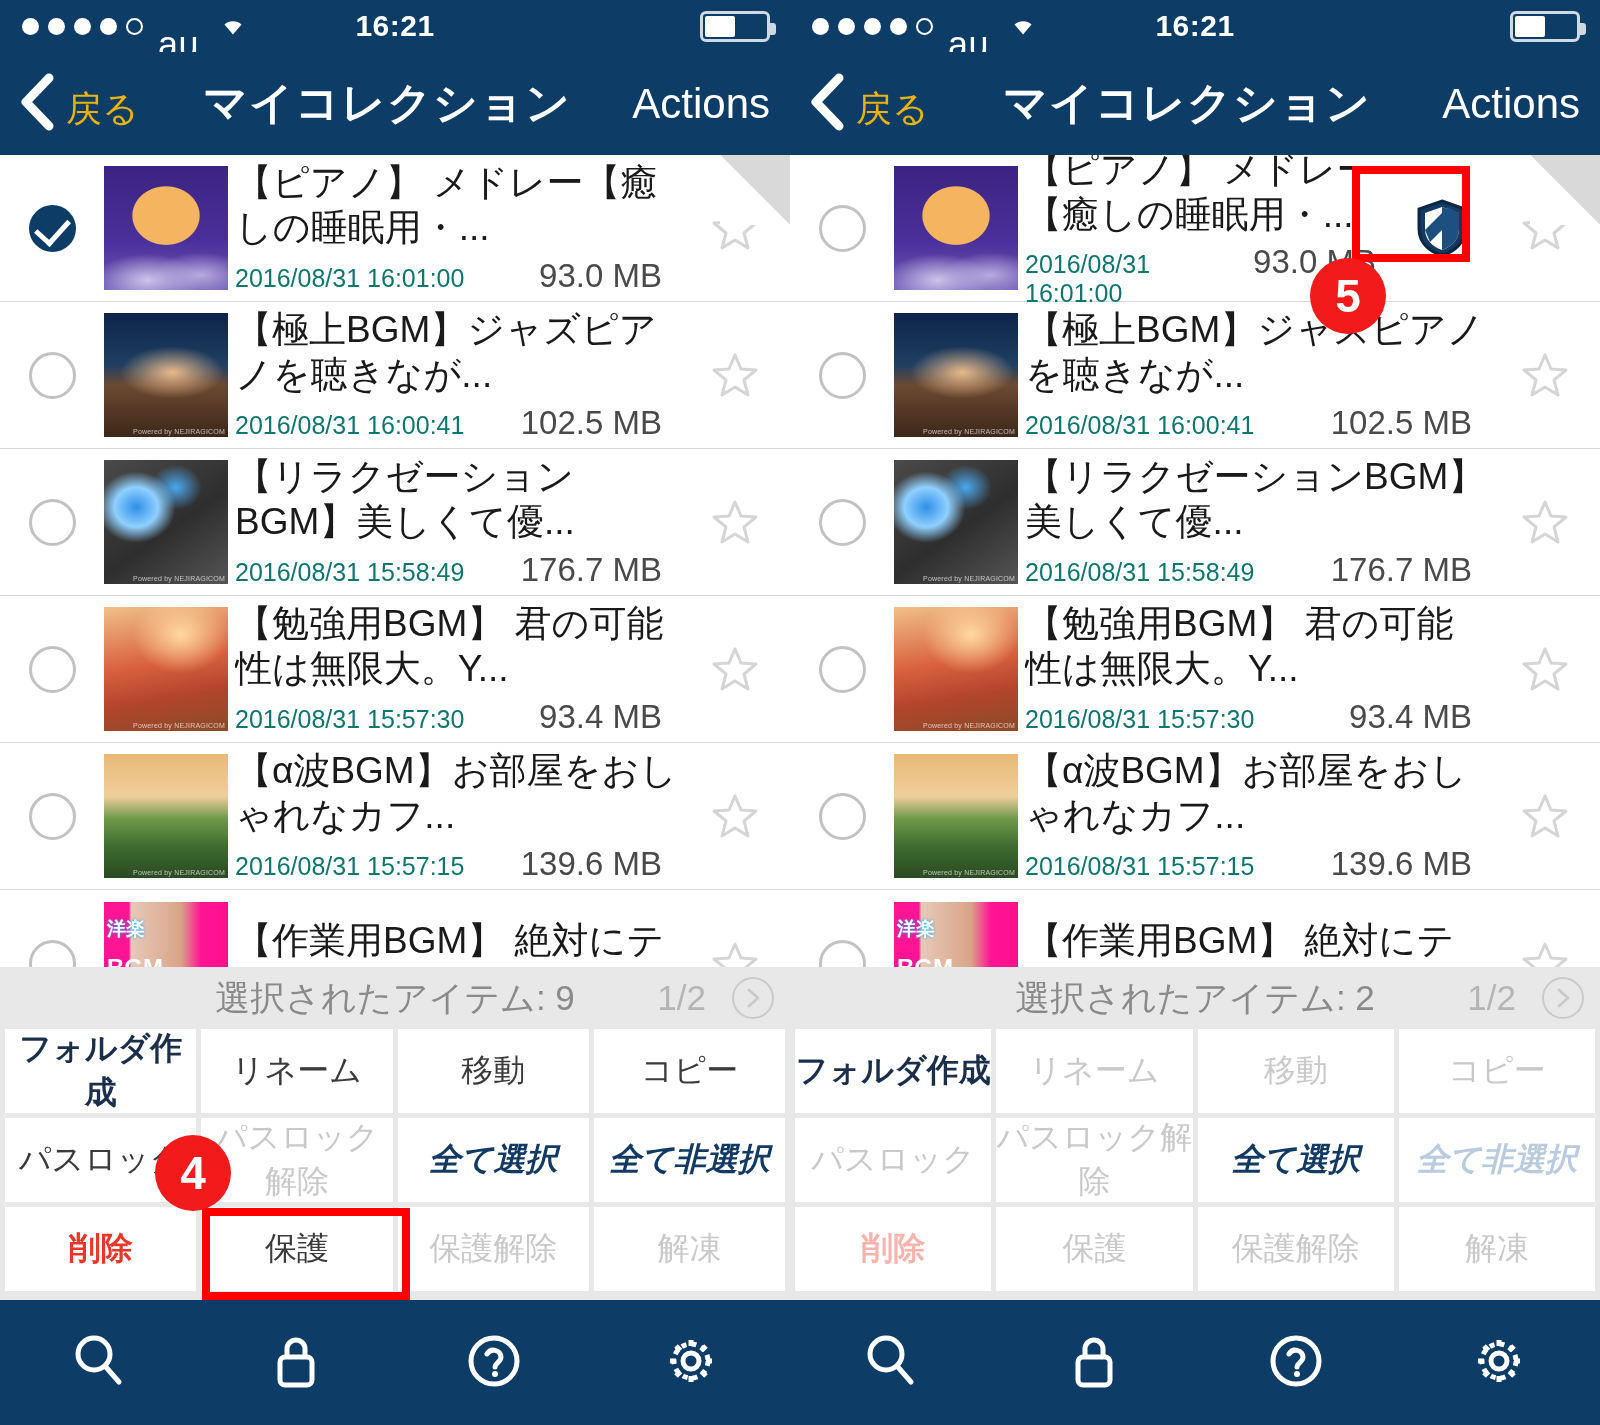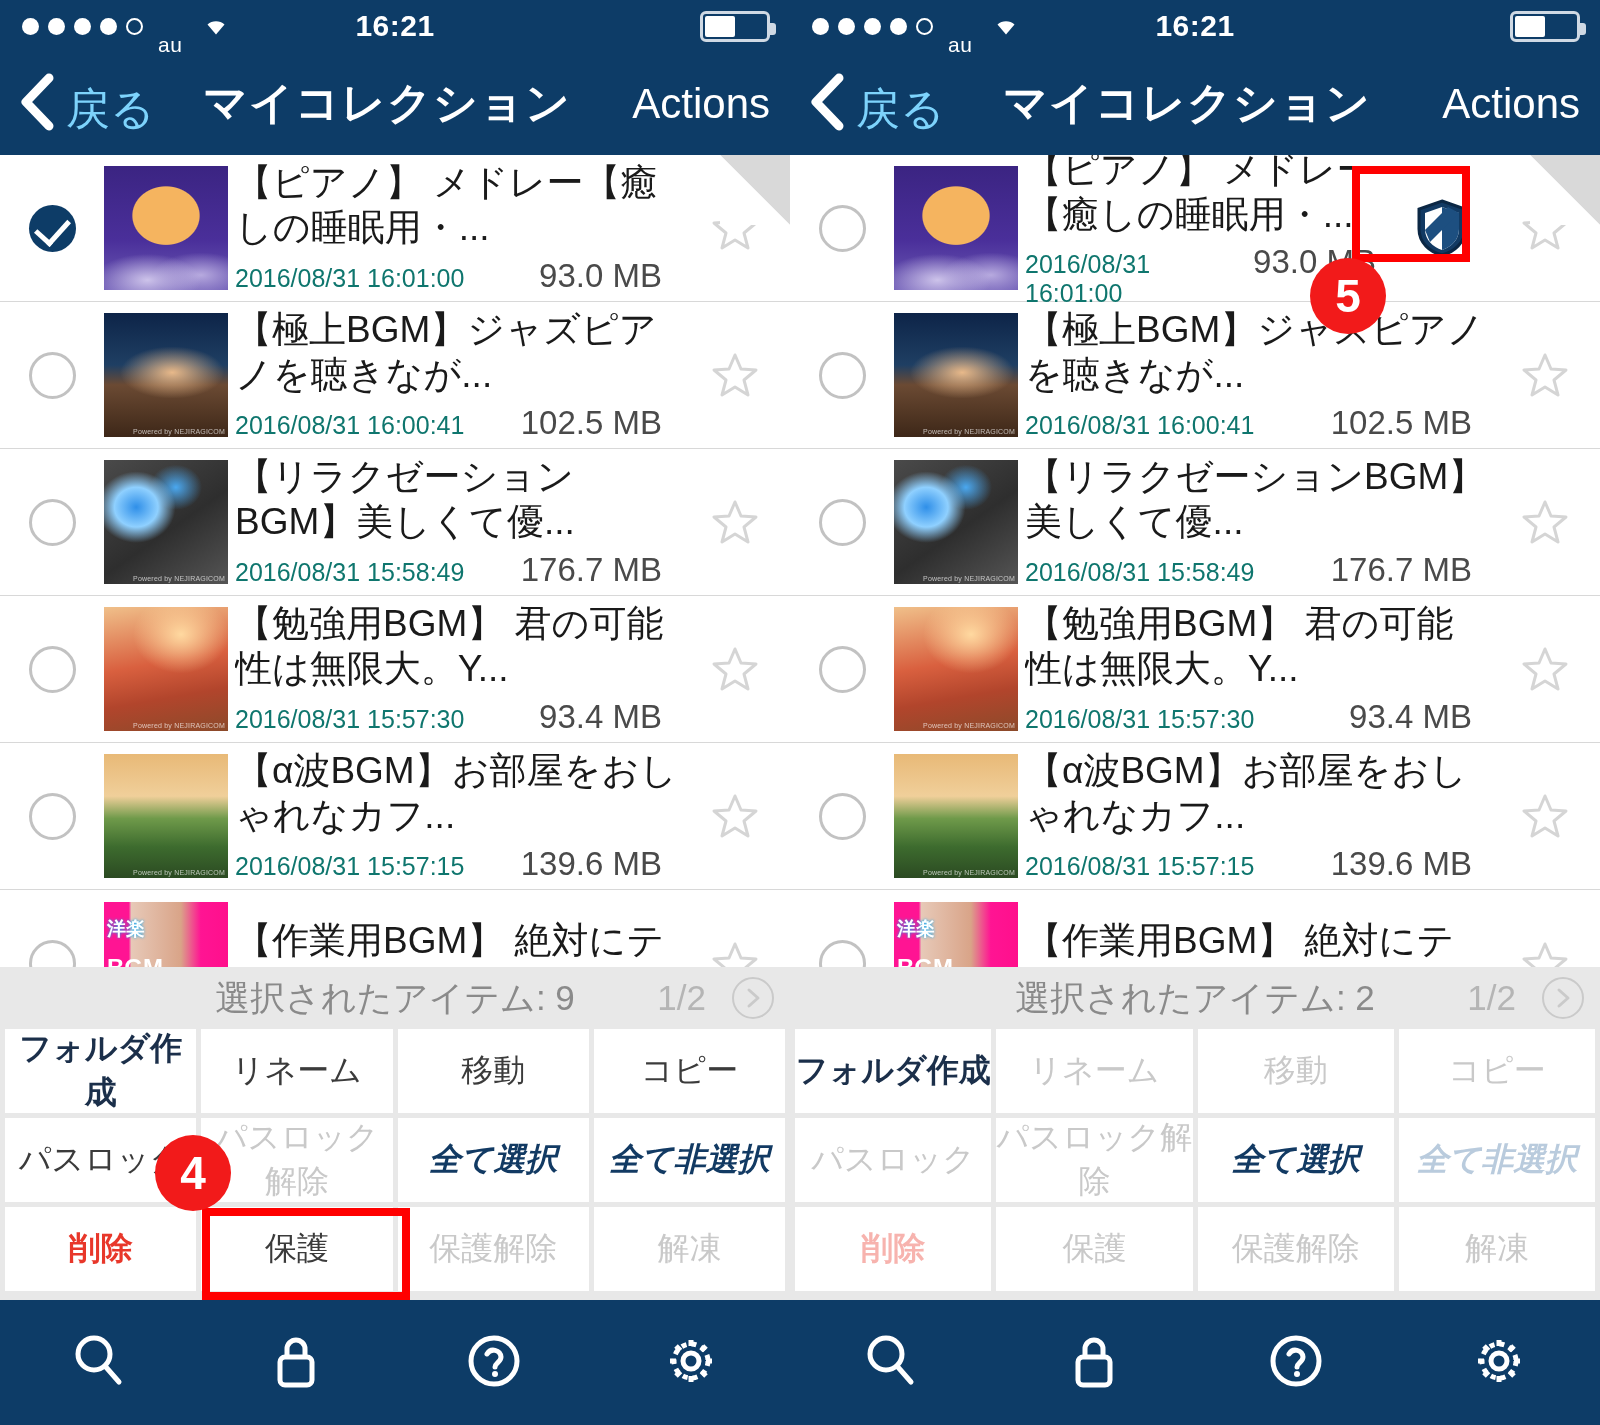--- a/index.html
+++ b/index.html
@@ -15,37 +15,37 @@
   .panel.right { width:810px; }
 
   
   .statusbar {
     height:52px; background:#0d3c67; color:#fff;
     display:flex; align-items:center; position:relative; flex:0 0 52px;
   }
   .sb-left { display:flex; align-items:center; gap:9px; padding-left:22px; }
   .dot { width:17px; height:17px; border-radius:50%; background:#fff; }
   .dot.hollow { background:transparent; border:2.5px solid #fff; width:17px;height:17px; }
-  .carrier { font-size:21px; letter-spacing:.5px; margin-left:6px;margin-top:37px; }
+  .carrier { font-size:36px; letter-spacing:.5px; margin-left:6px;margin-top:37px; }
   .wifi { margin-left:8px; display:block; }
   .sb-time { position:absolute; left:0; right:0; text-align:center;
              font-size:30px; font-weight:600; letter-spacing:0.5px; }
   .sb-right { margin-left:auto; padding-right:20px; display:flex; align-items:center; }
   .battery { width:70px; height:31px; border:3px solid #cfd9e4; border-radius:6px;
              position:relative; display:flex; align-items:center; padding:2px; }
   .battery::after { content:""; position:absolute; right:-9px; top:9px;
              width:6px; height:12px; background:#cfd9e4; border-radius:0 3px 3px 0; }
   .battery .fill { height:100%; background:#ffffff; border-radius:2px; }
 
   
   .navbar { height:103px; background:#0d3c67; color:#fff;
             display:flex; align-items:center; position:relative; flex:0 0 103px; }
   .nav-back { display:flex; align-items:center; padding-left:18px; gap:8px; cursor:pointer; }
   .chev { display:block; }
-  .nav-back-label { font-size:44px; font-weight:300; color:#7dd3fc;margin-top:12px; }
+  .nav-back-label { font-size:36px; font-weight:300; color:#eab308;margin-top:12px; }
   .nav-title { position:absolute; left:0; right:16px; text-align:center;
                font-size:44px; font-weight:700; pointer-events:none; letter-spacing:1px; }
   .nav-actions { margin-left:auto; padding-right:20px; font-size:42px;
                  font-weight:400; cursor:pointer; z-index:2; }
 
   
   .list { flex:1 1 auto; position:relative; overflow:hidden; background:#fff; }
   .row { display:flex; align-items:center; height:147px;
          border-bottom:1px solid #d8d8d8; padding:0 0 0 0; position:relative; }
   .row:last-child { border-bottom:none; }

